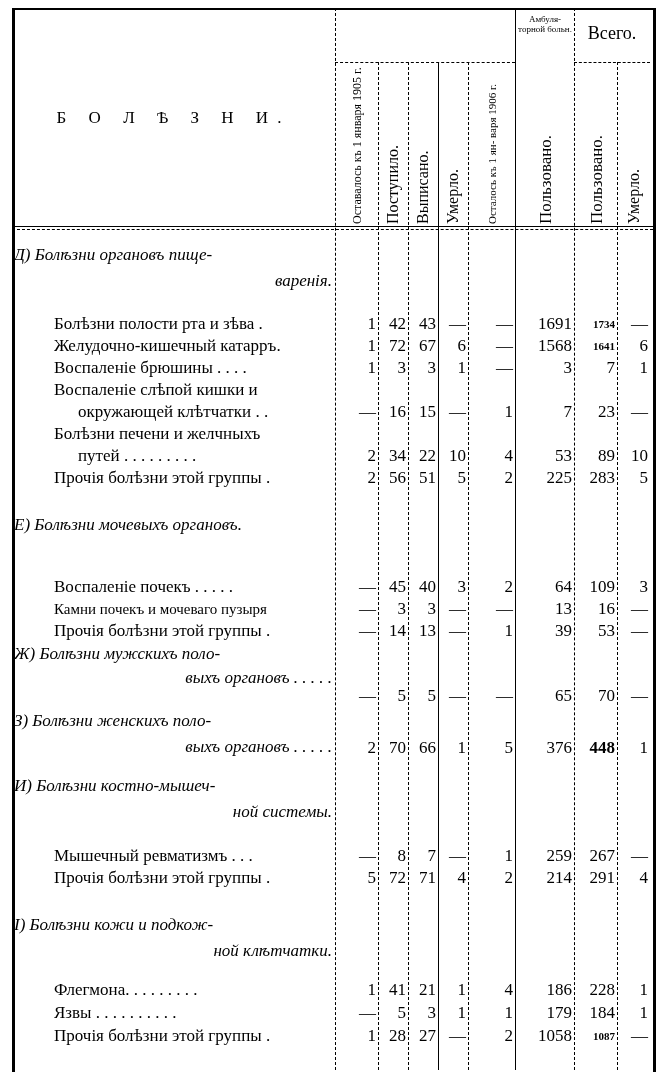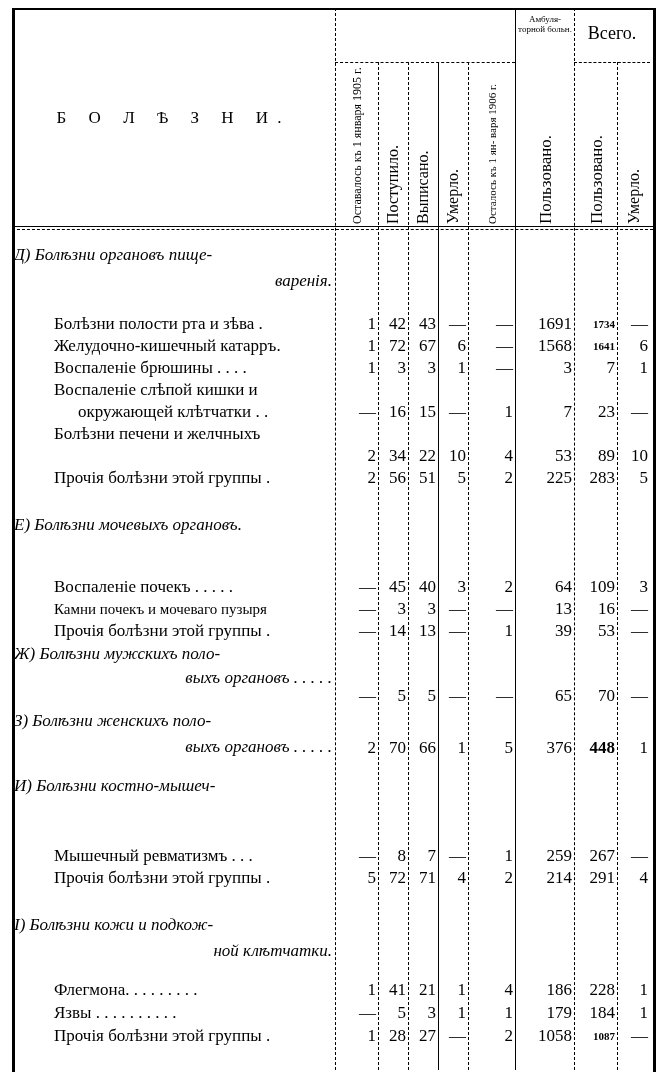--- a/index.html
+++ b/index.html
@@ -108,20 +108,21 @@
     <div class="cell" style="top:22px;left:364px;width:30px;">16</div>
     <div class="cell" style="top:22px;left:394px;width:30px;">15</div>
     <div class="cell" style="top:22px;left:424px;width:30px;">—</div>
     <div class="cell" style="top:22px;left:454px;width:47px;">1</div>
     <div class="cell" style="top:22px;left:501px;width:59px;">7</div>
     <div class="cell" style="top:22px;left:560px;width:43px;">23</div>
     <div class="cell" style="top:22px;left:603px;width:33px;">—</div>
   </div>
   <div class="row" style="top:423px;height:44px;">
     <div class="label">Болѣзни печени и желчныхъ</div>
+    <div class="label indent" style="top:22px;">путей . . . . . . . . .</div>
     <div class="cell" style="top:22px;left:321px;width:43px;">2</div>
     <div class="cell" style="top:22px;left:364px;width:30px;">34</div>
     <div class="cell" style="top:22px;left:394px;width:30px;">22</div>
     <div class="cell" style="top:22px;left:424px;width:30px;">10</div>
     <div class="cell" style="top:22px;left:454px;width:47px;">4</div>
     <div class="cell" style="top:22px;left:501px;width:59px;">53</div>
     <div class="cell" style="top:22px;left:560px;width:43px;">89</div>
     <div class="cell" style="top:22px;left:603px;width:33px;">10</div>
   </div>
   <div class="row" style="top:467px;">
@@ -198,20 +199,21 @@
     <div class="cell" style="left:394px;width:30px;">66</div>
     <div class="cell" style="left:424px;width:30px;">1</div>
     <div class="cell" style="left:454px;width:47px;">5</div>
     <div class="cell" style="left:501px;width:59px;">376</div>
     <div class="cell" style="left:560px;width:43px;font-weight:bold;">448</div>
     <div class="cell" style="left:603px;width:33px;">1</div>
   </div>
 
   <div class="section" style="top:773px;">
     <span>И) Болѣзни костно-мышеч-</span>
+    <span class="l2">ной системы.</span>
   </div>
   <div class="row" style="top:845px;">
     <div class="label">Мышечный ревматизмъ . . .</div>
     <div class="cell" style="left:321px;width:43px;">—</div>
     <div class="cell" style="left:364px;width:30px;">8</div>
     <div class="cell" style="left:394px;width:30px;">7</div>
     <div class="cell" style="left:424px;width:30px;">—</div>
     <div class="cell" style="left:454px;width:47px;">1</div>
     <div class="cell" style="left:501px;width:59px;padding-left:12px;">259</div>
     <div class="cell" style="left:560px;width:43px;">267</div>

